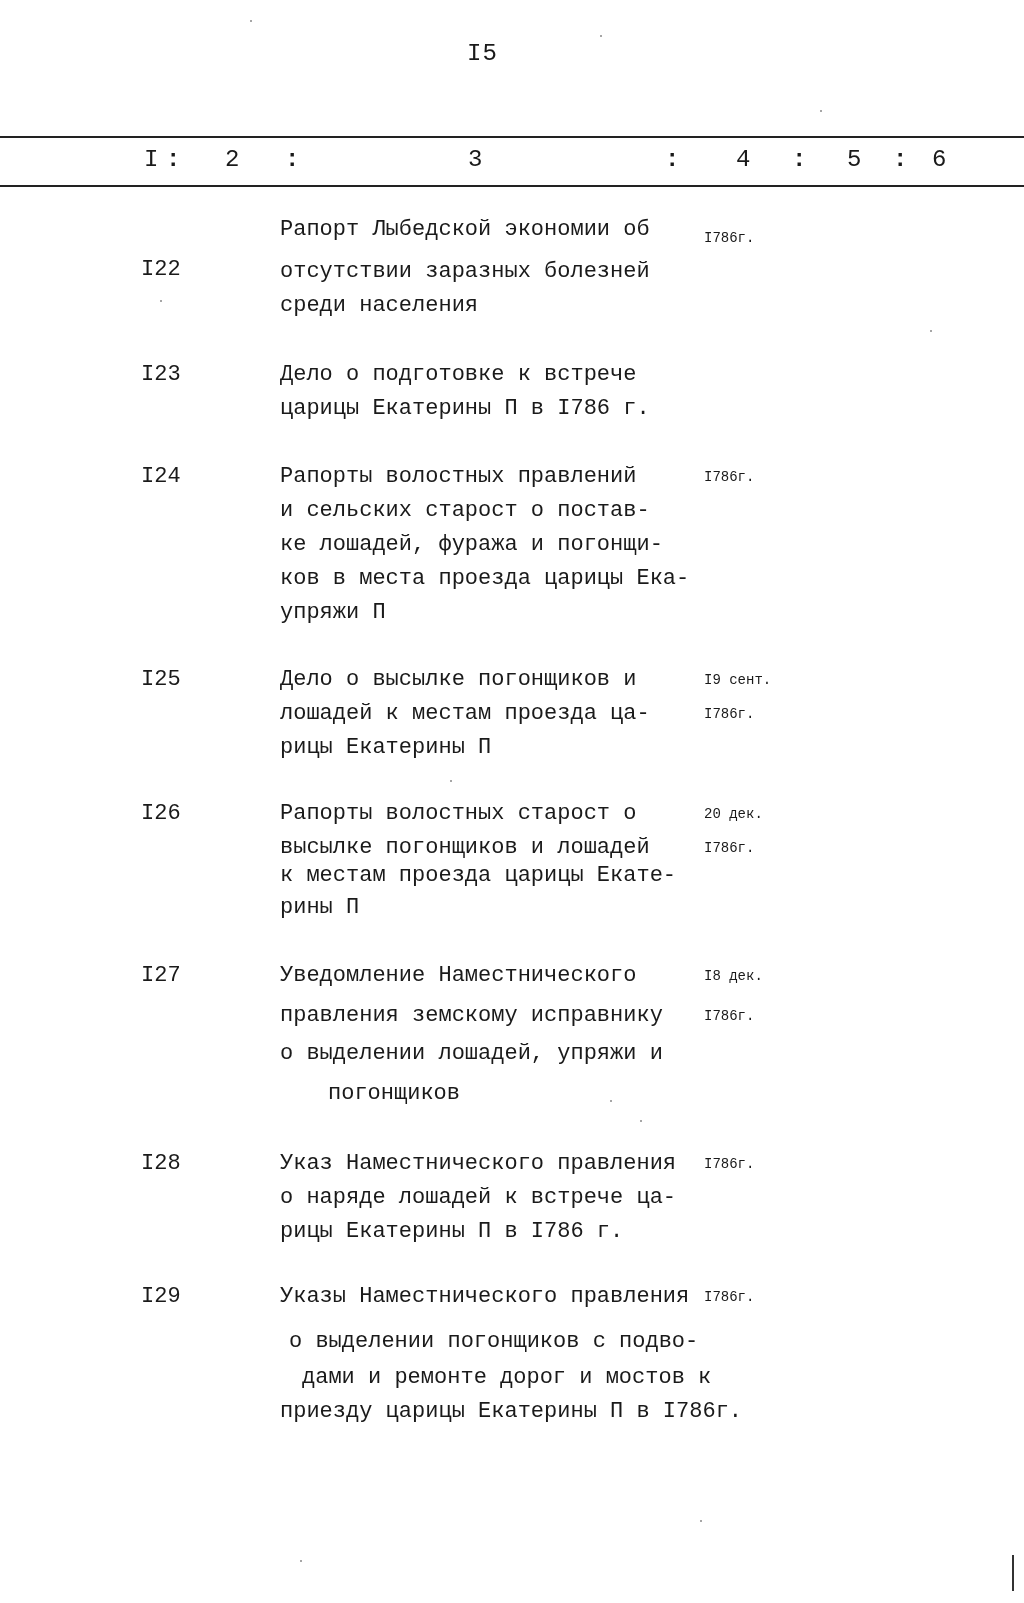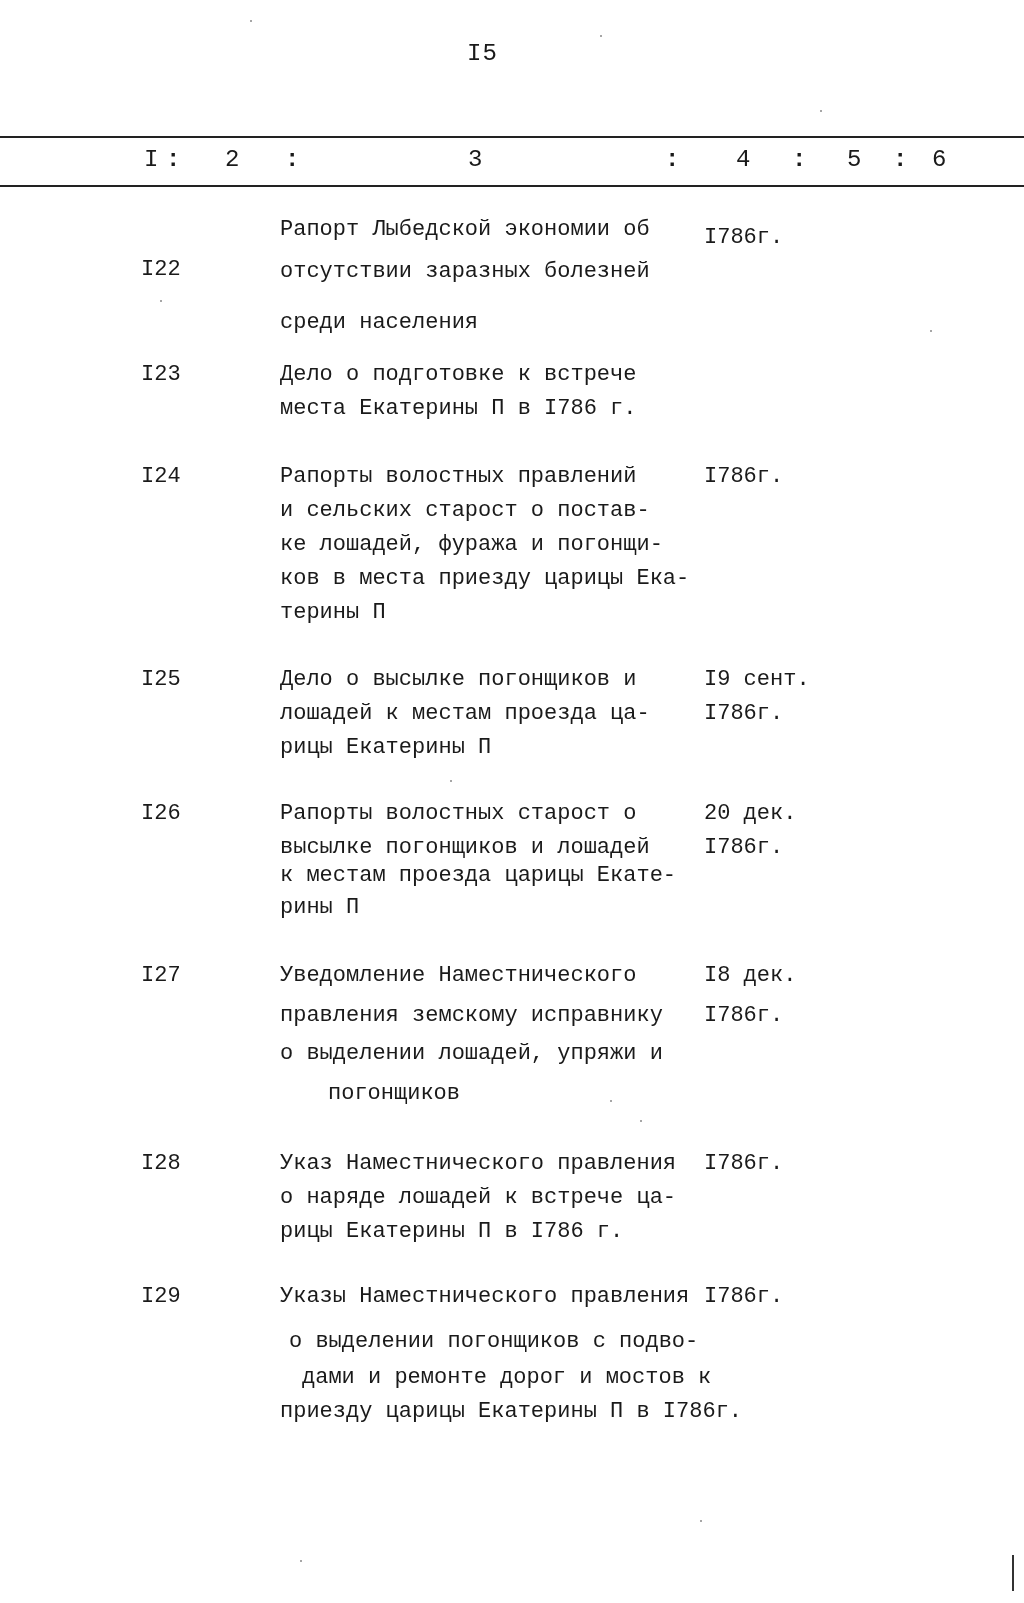--- a/index.html
+++ b/index.html
@@ -50,21 +50,21 @@
     .line {
       position: absolute;
       left: 280px;
       font-size: 22px;
       line-height: 28px;
       white-space: pre;
     }
     .date {
       position: absolute;
       left: 704px;
-      font-size: 22px;
+      font-size: 14px;
       line-height: 28px;
       white-space: pre;
     }
     .speck {
       position: absolute;
       width: 2px; height: 2px;
       background: #888;
       border-radius: 1px;
     }
     .margin-mark {
@@ -98,37 +98,37 @@
     <span class="sep" style="left:893px;">:</span>
     <span class="col-head" style="left:932px;">6</span>
   </div>
 
   <div class="rule rule-bottom"></div>
 
   <div>
     <span class="num" style="top:224px;margin-top:32px;">I22</span>
     <span class="line" style="top:216px;">Рапорт Лыбедской экономии об</span>
     <span class="line" style="top:258px;">отсутствии заразных болезней</span>
-    <span class="line" style="top:309px;text-align:right;">среди населения</span>
+    <span class="line" style="top:292px;text-align:right;">среди населения</span>
     <span class="date" style="top:224px;">I786г.</span>
   </div>
 
   <div>
     <span class="num" style="top:361px;">I23</span>
     <span class="line" style="top:361px;">Дело о подготовке к встрече</span>
-    <span class="line" style="top:395px;">места Екатерины П в I786 г.</span>
+    <span class="line" style="top:395px;">царицы Екатерины П в I786 г.</span>
   </div>
 
   <div>
     <span class="num" style="top:463px;">I24</span>
     <span class="line" style="top:463px;">Рапорты волостных правлений</span>
     <span class="line" style="top:497px;">и сельских старост о постав-</span>
     <span class="line" style="top:531px;">ке лошадей, фуража и погонщи-</span>
-    <span class="line" style="top:565px;">ков в места приезду царицы Ека-</span>
-    <span class="line" style="top:599px;">терины П</span>
+    <span class="line" style="top:565px;">ков в места проезда царицы Ека-</span>
+    <span class="line" style="top:599px;">упряжи П</span>
     <span class="date" style="top:463px;">I786г.</span>
   </div>
 
   <div>
     <span class="num" style="top:666px;">I25</span>
     <span class="line" style="top:666px;">Дело о высылке погонщиков и</span>
     <span class="line" style="top:700px;">лошадей к местам проезда ца-</span>
     <span class="line" style="top:734px;">рицы Екатерины П</span>
     <span class="date" style="top:666px;">I9 сент.</span>
     <span class="date" style="top:700px;">I786г.</span>

